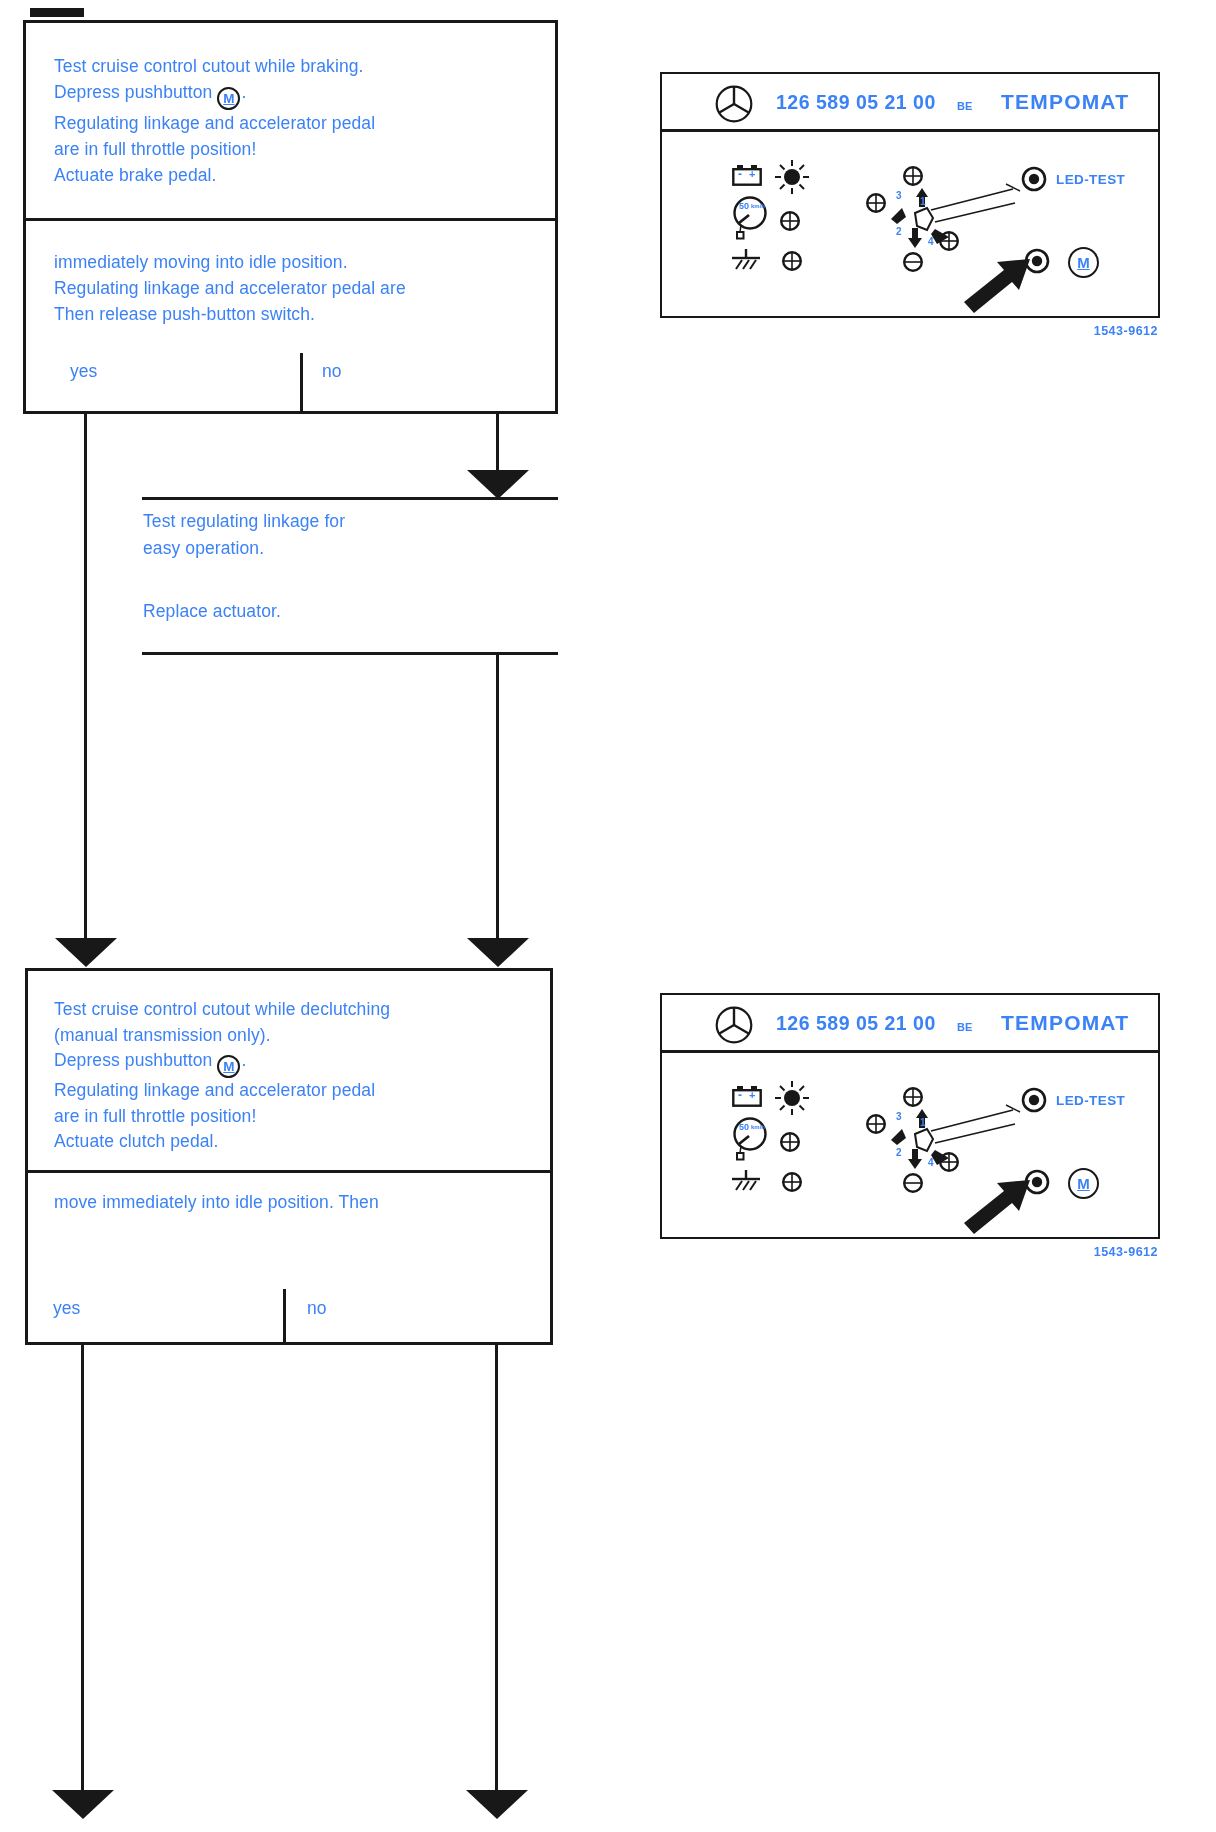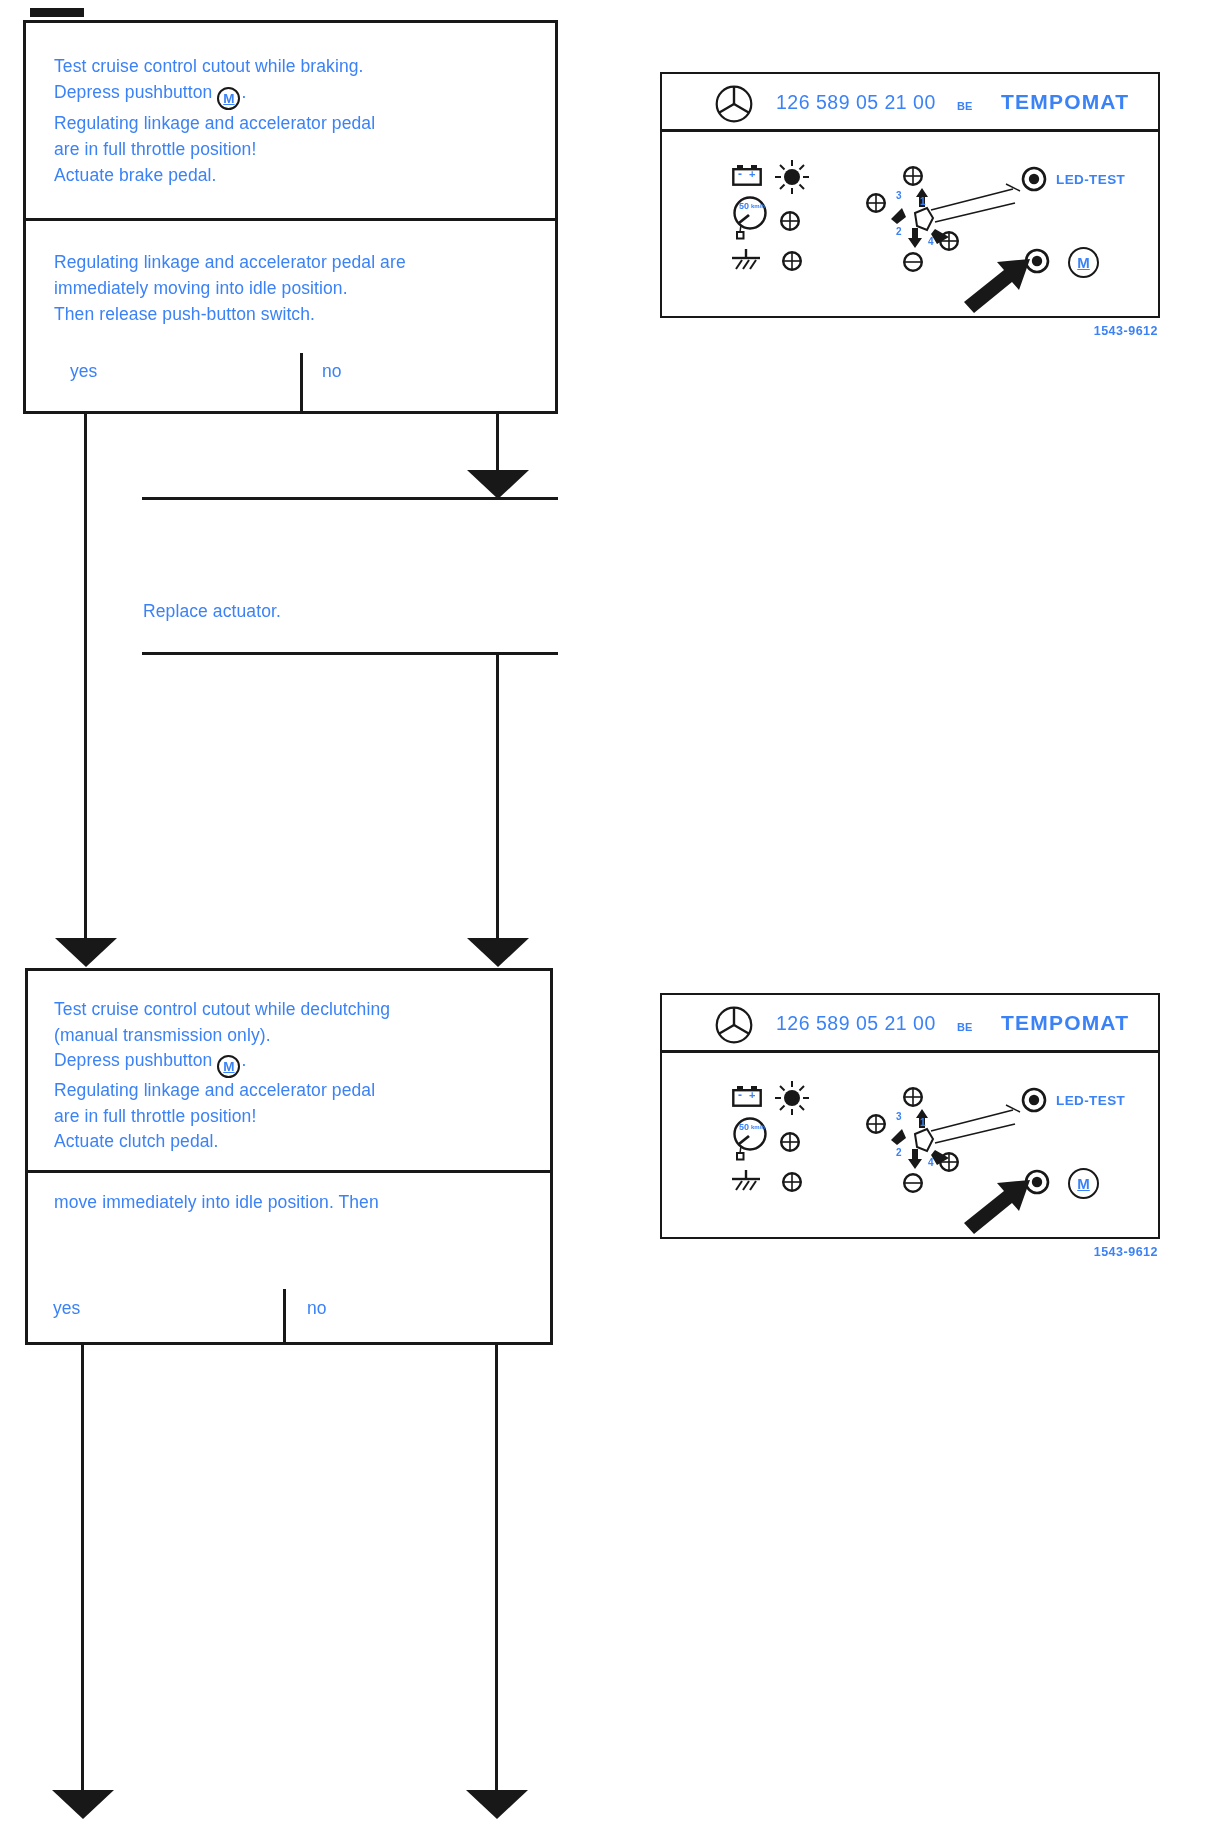--- a/index.html
+++ b/index.html
@@ -12,21 +12,21 @@
   .hline{background:#181818;height:3px}
   .vline{background:#181818;width:3px}
   .ah{width:0;height:0;border-left:31px solid transparent;border-right:31px solid transparent;
       border-top:29px solid #181818}
   .mcirc{display:inline-block;width:23px;height:23px;border:2.3px solid #181818;border-radius:50%;
          text-align:center;line-height:20px;font-weight:bold;font-size:13.5px;vertical-align:-5px;
          margin:0 1px 0 5px}
   .mcirc span{text-decoration:underline}
   .dev{position:absolute;width:500px;height:246px;border:2.5px solid #181818;background:#fff}
   .dev-caption{position:absolute;top:252px;right:2px;font-size:12.5px;font-weight:700;letter-spacing:.5px}
-  .hdr-part{position:absolute;left:114px;top:25px;font-size:19.5px;font-weight:normal;letter-spacing:.5px;white-space:nowrap}
+  .hdr-part{position:absolute;left:114px;top:25px;font-size:19.5px;font-weight:bold;letter-spacing:.5px;white-space:nowrap}
   .hdr-suffix{position:absolute;left:295px;top:33px;font-size:11px;font-weight:bold}
   .hdr-model{position:absolute;left:339px;top:24px;font-size:21px;font-weight:bold;letter-spacing:1.2px}
   .ledtest-label{position:absolute;left:394px;top:98px;font-size:13.5px;font-weight:bold;letter-spacing:.4px}
   .mbtn{position:absolute;left:406px;top:173px;width:31px;height:31px;border:2.6px solid #181818;
         border-radius:50%;text-align:center;line-height:27px;font-weight:bold;font-size:15px}
   .mbtn span{text-decoration:underline}
   .tinytxt{position:absolute;font-weight:bold;white-space:nowrap}
   .yesno{font-size:17.5px;font-weight:500}
 </style>
 </head>
@@ -111,36 +111,40 @@
       <div>Test cruise control cutout while braking.</div>
       <div>
         <span>Depress pushbutton</span><span class="mcirc"><span>M</span></span><span>.</span>
       </div>
       <div>Regulating linkage and accelerator pedal</div>
       <div>are in full throttle position!</div>
       <div>Actuate brake pedal.</div>
     </div>
     <div class="abs hline" style="left:0;top:195px;width:100%"></div>
     <div class="abs fl-text" style="left:28px;top:226px">
+      <div>immediately moving into idle position.</div>
       <div>Regulating linkage and accelerator pedal are</div>
-      <div>immediately moving into idle position.</div>
       <div>Then release push-button switch.</div>
     </div>
     <div class="abs yesno" style="left:44px;top:338px">yes</div>
     <div class="abs vline" style="left:274px;top:330px;height:61px"></div>
     <div class="abs yesno" style="left:296px;top:338px">no</div>
   </div>
 
   <div class="abs vline" style="left:84px;top:414px;height:528px"></div>
   <div class="abs ah" style="left:55px;top:938px"></div>
 
   <div class="abs vline" style="left:496px;top:414px;height:60px"></div>
   <div class="abs ah" style="left:467px;top:470px"></div>
 
   <div class="abs hline" style="left:142px;top:497px;width:416px"></div>
+  <div class="abs fl-text" style="left:143px;top:508px;line-height:27px">
+    <div>Test regulating linkage for</div>
+    <div>easy operation.</div>
+  </div>
   <div class="abs fl-text" style="left:143px;top:598px">
     <div>Replace actuator.</div>
   </div>
   <div class="abs hline" style="left:142px;top:652px;width:416px"></div>
 
   <div class="abs vline" style="left:496px;top:655px;height:287px"></div>
   <div class="abs ah" style="left:467px;top:938px"></div>
 
   <div class="abs box" style="left:25px;top:968px;width:528px;height:377px;border-width:3.5px">
     <div class="abs fl-text" style="left:26px;top:26px;line-height:25.5px">

